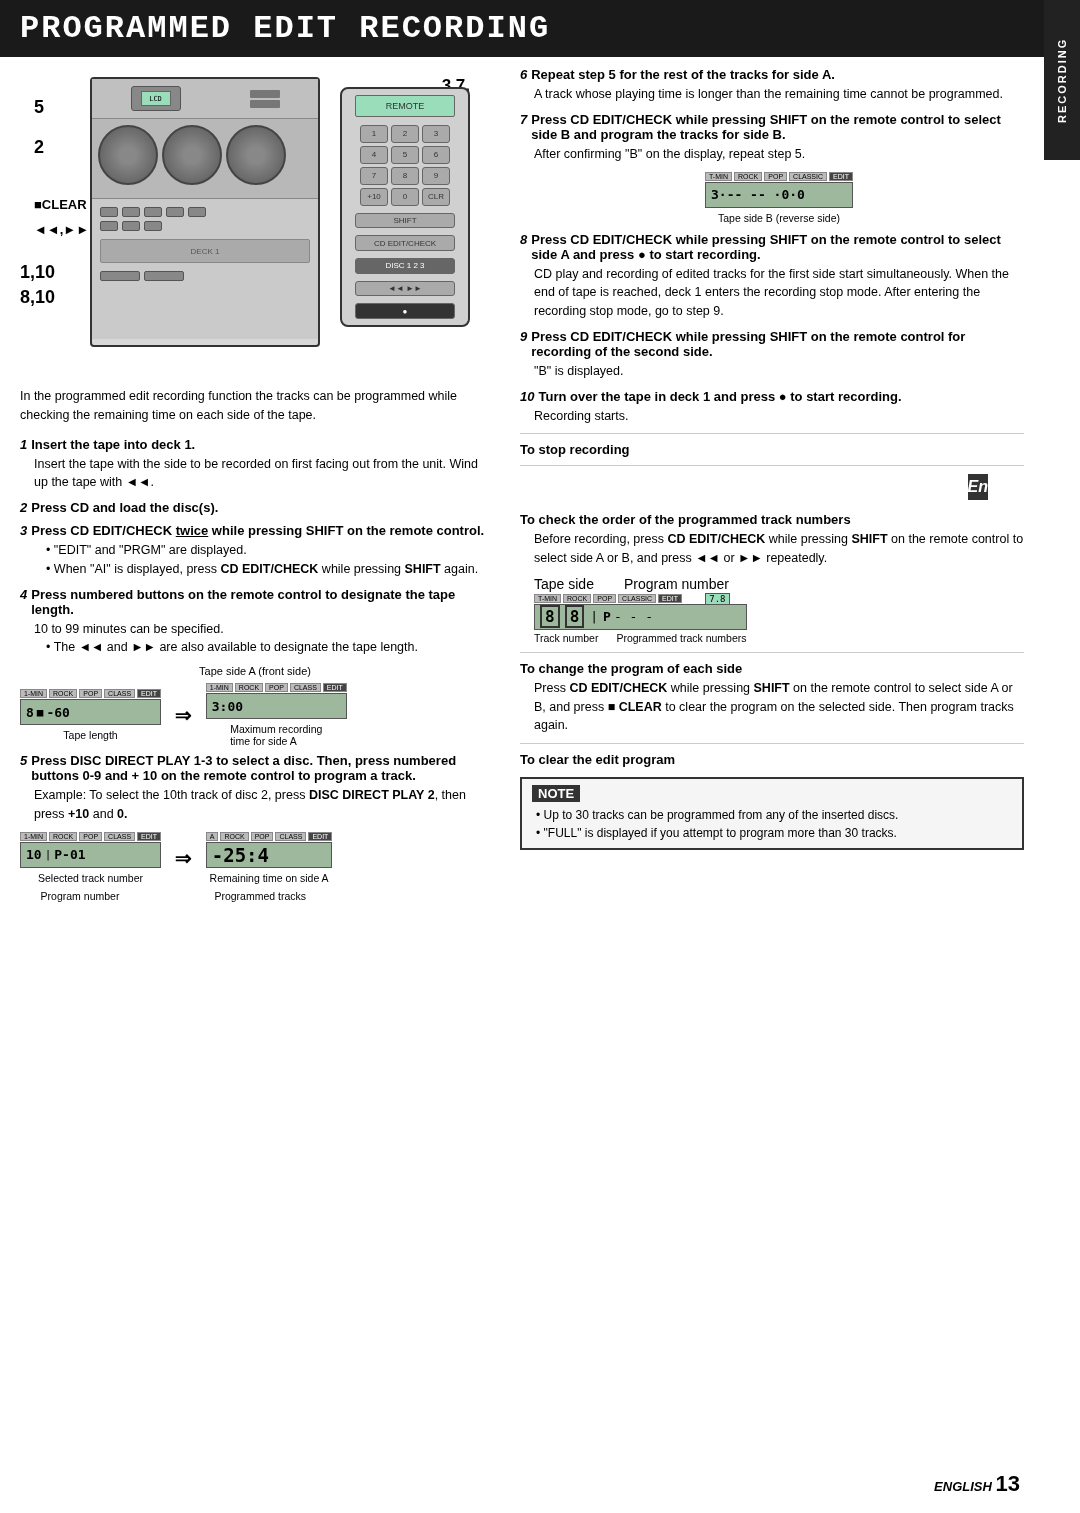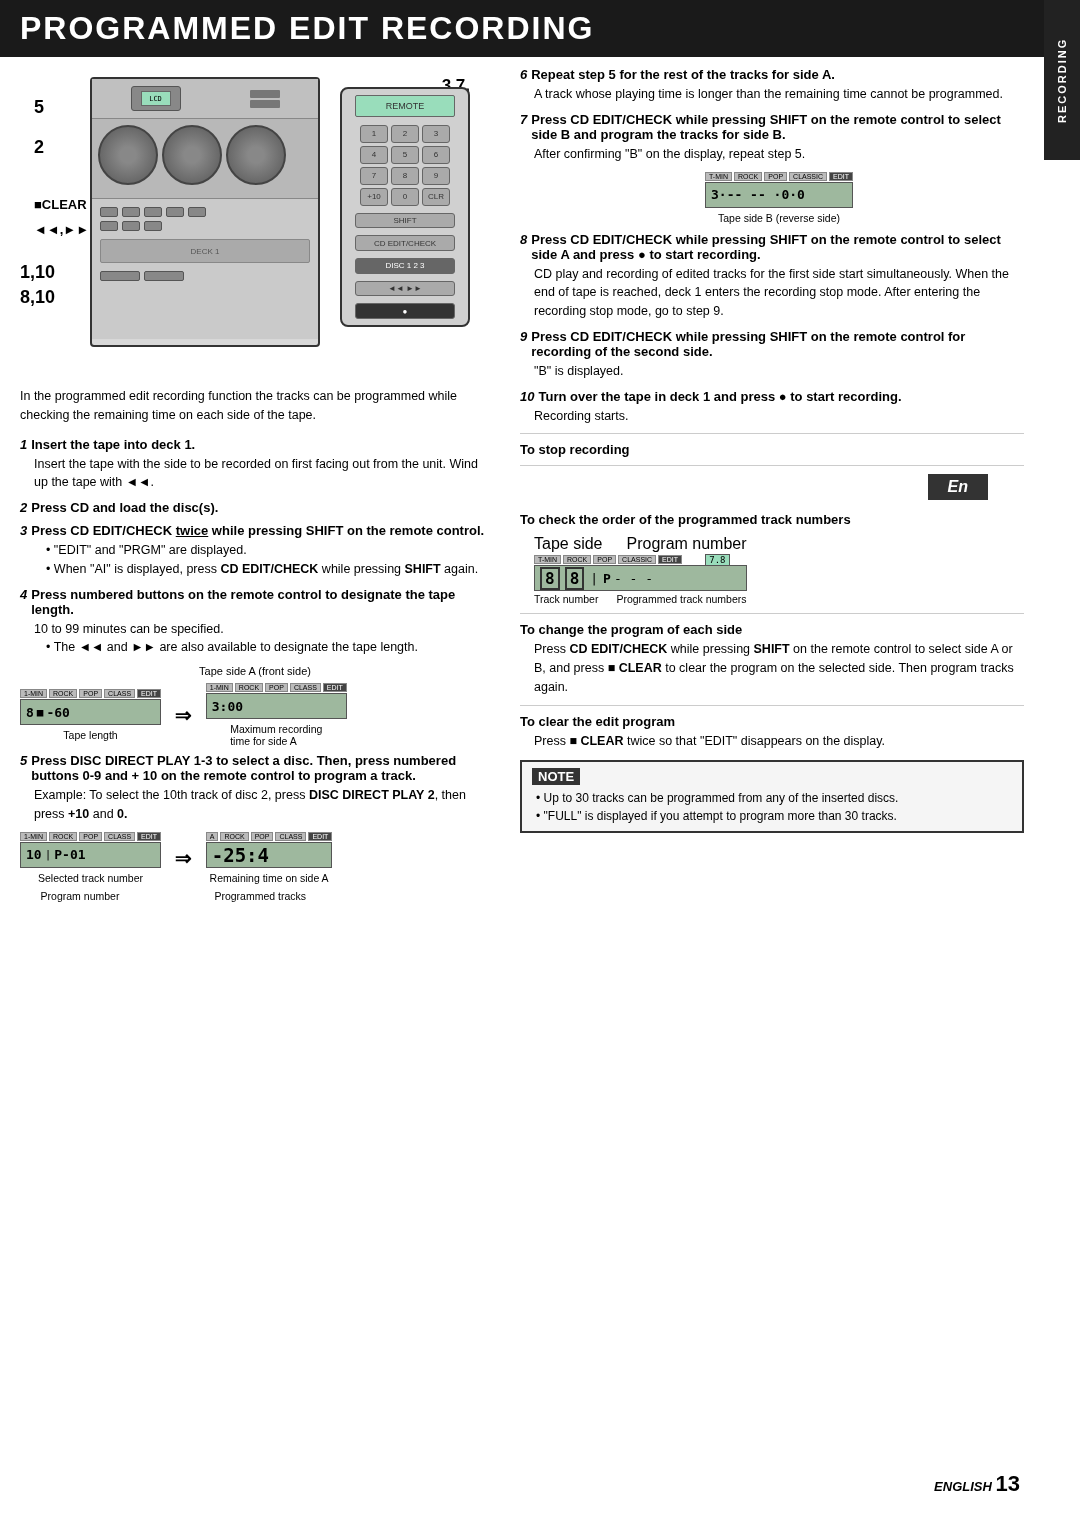--- a/index.html
+++ b/index.html
@@ -44,21 +44,21 @@
 
     
     .header-bar {
       background: #1a1a1a;
       color: #fff;
       font-size: 32px;
       font-weight: 900;
       padding: 10px 20px;
       letter-spacing: 2px;
       margin-right: 36px;
-      font-family: Liberation Sans, sans-serif;
+      font-family: Liberation Mono, monospace;
       text-transform: uppercase;
     }
 
     .content-area {
       display: flex;
       padding: 0;
     }
 
     .left-col {
       width: 510px;
@@ -311,21 +311,21 @@
     }
 
     
     .en-badge {
       position: absolute;
       right: 36px;
       background: #333;
       color: #fff;
       font-size: 16px;
       font-weight: bold;
-      padding: 4px 20px;
+      padding: 4px 0;
       font-style: italic;
     }
     .lcd-tabs {
       display: flex;
       gap: 2px;
       font-size: 8px;
       margin-bottom: 1px;
     }
     .lcd-tab {
       background: #bbb;
@@ -671,26 +671,29 @@
         <div class="sub-heading">To stop recording</div>
       </div>
 
       <hr class="divider">
 
       <div class="en-badge" style="position:relative;display:inline-block;float:right;margin-bottom:4px;">En</div>
       <div style="clear:both;"></div>
 
       <div class="step">
         <div class="sub-heading">To check the order of the programmed track numbers</div>
+        <div class="step-body">
+          Before recording, press <span class="bold">CD EDIT/CHECK</span> while pressing <span class="bold">SHIFT</span> on the remote control to select side A or B, and press <span class="bold">◄◄</span> or <span class="bold">►► </span> repeatedly.
+        </div>
       </div>
 
       <div style="margin:8px 0 8px 14px;">
         <div style="display:flex;gap:20px;align-items:flex-start;">
           <div>
-            <div style="font-size:16px;display:flex;gap:24px;margin-bottom:2px;">
+            <div style="font-size:14px;display:flex;gap:30px;margin-bottom:2px;">
               <span>Tape side</span>
               <span>Program number</span>
             </div>
             <div class="lcd-wrapper">
               <div class="lcd-tabs">
                 <span class="lcd-tab">T-MIN</span>
                 <span class="lcd-tab">ROCK</span>
                 <span class="lcd-tab">POP</span>
                 <span class="lcd-tab">CLASSIC</span>
                 <span class="lcd-tab active">EDIT</span>
@@ -718,23 +721,20 @@
         <div class="sub-heading">To change the program of each side</div>
         <div class="step-body">
           Press <span class="bold">CD EDIT/CHECK</span> while pressing <span class="bold">SHIFT</span> on the remote control to select side A or B, and press <span class="bold">■ CLEAR</span> to clear the program on the selected side. Then program tracks again.
         </div>
       </div>
 
       <hr class="divider">
 
       <div class="step">
         <div class="sub-heading">To clear the edit program</div>
-        <div class="step-body">
-          Press <span class="bold">■ CLEAR</span> twice so that "EDIT" disappears on the display.
-        </div>
       </div>
 
       <div class="note-box">
         <div class="note-box-title">NOTE</div>
         <ul>
           <li>Up to 30 tracks can be programmed from any of the inserted discs.</li>
           <li>"FULL" is displayed if you attempt to program more than 30 tracks.</li>
         </ul>
       </div>
 

